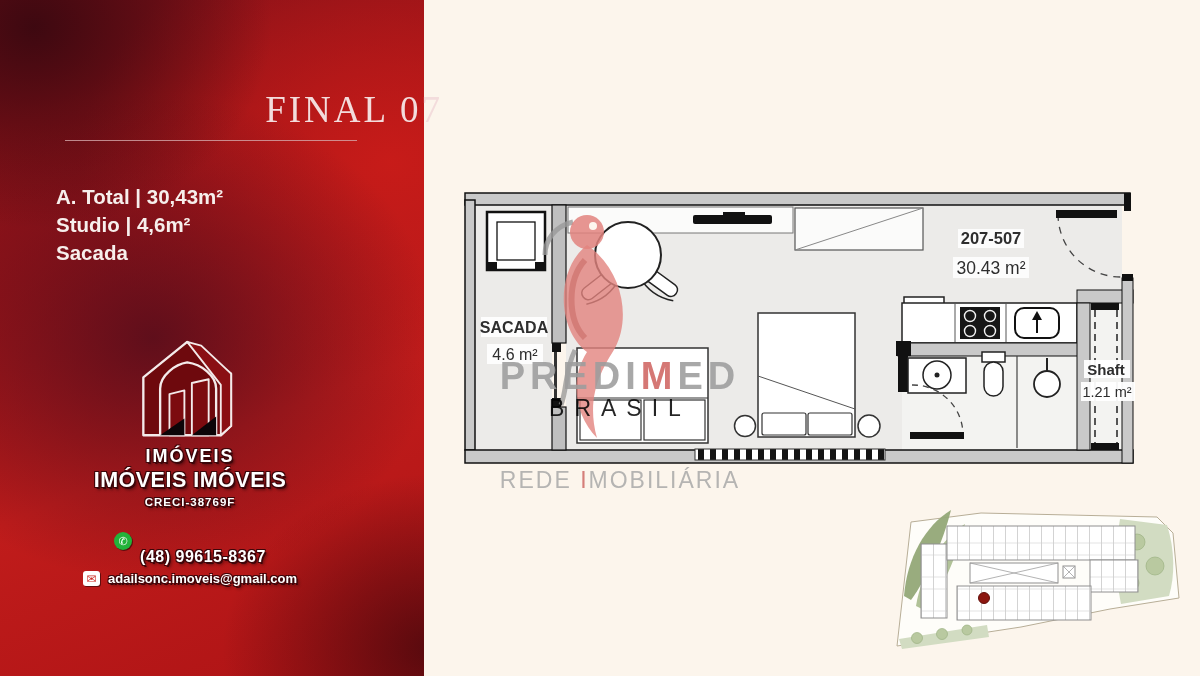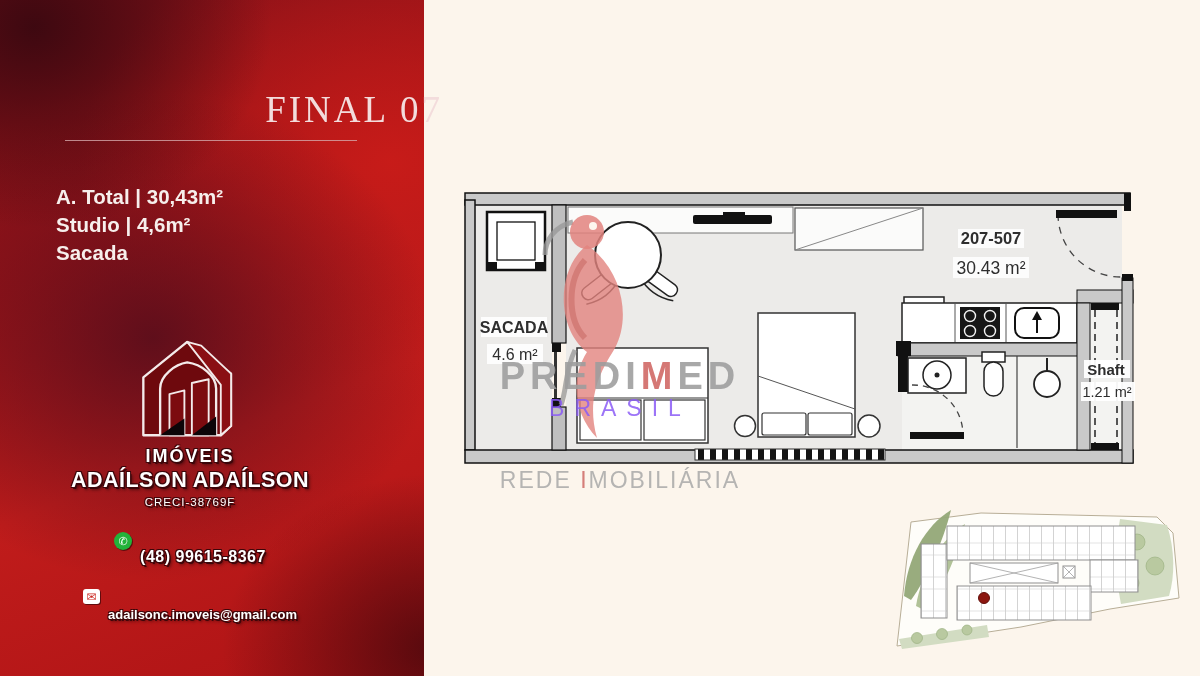--- a/index.html
+++ b/index.html
@@ -25,42 +25,42 @@
     background:#d4a7aa;opacity:.8;}
   .specs{position:absolute;top:183px;left:56px;color:#f7efec;font-size:20.5px;
     font-weight:700;line-height:28px;}
 
   .agency{position:absolute;top:336px;left:0;width:380px;text-align:center;}
   .agency svg{display:block;margin:0 auto;}
   .outl{color:#fff;text-shadow:-1px -1px 0 #3c060a,1px -1px 0 #3c060a,-1px 1px 0 #3c060a,
         1.5px 1.5px 0 #3c060a,2.5px 2.5px 3px rgba(0,0,0,.45);}
   .brand-top{font-size:18px;font-weight:800;letter-spacing:2px;margin-top:2px;}
   .brand-name{font-size:21.5px;font-weight:800;letter-spacing:.5px;margin-top:1px;}
-  .creci{font-size:11.5px;font-weight:400;letter-spacing:1px;margin-top:3px;}
+  .creci{font-size:11.5px;font-weight:700;letter-spacing:1px;margin-top:3px;}
   .contact-row{margin-top:8px;display:flex;justify-content:center;align-items:center;gap:8px;}
   .contact-row.email{margin-top:5px;}
   .phone-text{font-size:16px;font-weight:800;letter-spacing:.5px;margin-top:32px;}
-  .email-text{font-size:13px;font-weight:700;margin-top:36px;}
+  .email-text{font-size:13px;font-weight:700;}
   .wa-icon{width:18px;height:18px;border-radius:50%;background:#23b33a;display:flex;
     align-items:center;justify-content:center;color:#fff;font-size:11px;
     box-shadow:1px 1px 0 rgba(40,3,6,.6);}
   .mail-icon{width:17px;height:15px;border-radius:3px;background:#fff;display:flex;
     align-items:center;justify-content:center;color:#cc2b24;font-size:12px;line-height:1;
     box-shadow:1px 1px 0 rgba(40,3,6,.6);}
 
   
   .floorplan{position:absolute;left:455px;top:186px;}
   .plan-label{font-family:"Liberation Sans",sans-serif;fill:#2e2e2e;}
 
   .bird-mark{position:absolute;left:535px;top:200px;pointer-events:none;}
 
   .wm{position:absolute;left:455px;top:356px;width:330px;text-align:center;pointer-events:none;}
   .wm-brand{font-size:38px;font-weight:600;letter-spacing:5px;color:#9d9d9d;opacity:.88;line-height:40px;}
   .wm-brand .acc{color:#d06663;}
-  .wm-brasil{font-size:23px;font-weight:500;letter-spacing:10px;color:#8b5cf6;opacity:.85;line-height:24px;}
+  .wm-brasil{font-size:23px;font-weight:500;letter-spacing:10px;color:#000000;opacity:.85;line-height:24px;}
   .wm-rede{font-size:23px;font-weight:500;letter-spacing:2px;color:#a9a9a9;opacity:.85;line-height:25px;margin-top:48px;}
   .wm-rede .acc{color:#cf6a66;}
 
   .siteplan{position:absolute;left:885px;top:498px;}
 </style>
 </head>
 <body>
 
 <div class="canvas">
 
@@ -78,21 +78,21 @@
       <svg width="112" height="108" viewBox="0 0 120 115">
         <polygon points="57,6 104,40 104,96 93,106 10,106 10,44" fill="#6e090d" stroke="#f4eaea" stroke-width="2.5" stroke-linejoin="round"></polygon>
         <polygon points="57,6 72,10 104,40 104,96 93,106 93,52" fill="#8a0f13" stroke="#f4eaea" stroke-width="2" stroke-linejoin="round"></polygon>
         <path d="M 28,106 L 28,56 C 28,42 44,30 57,28 C 72,30 88,42 88,56 L 88,106" fill="none" stroke="#f4eaea" stroke-width="2.5"></path>
         <polygon points="38,106 38,62 54,58 54,106" fill="#7c0b0f" stroke="#f4eaea" stroke-width="2" stroke-linejoin="round"></polygon>
         <polygon points="62,106 62,50 80,46 80,106" fill="#7c0b0f" stroke="#f4eaea" stroke-width="2" stroke-linejoin="round"></polygon>
         <polygon points="28,106 54,88 54,106" fill="#0c0508"></polygon>
         <polygon points="62,106 88,86 88,106" fill="#0c0508"></polygon>
       </svg>
       <div class="brand-top outl">IMÓVEIS</div>
-      <div class="brand-name outl">ADAÍLSON ADAÍLSON</div>
+      <div class="brand-name outl">IMÓVEIS IMÓVEIS</div>
       <div class="creci outl">CRECI-38769F</div>
       <div class="contact-row">
         <span class="wa-icon">✆</span>
         <span class="phone-text outl">(48) 99615-8367</span>
       </div>
       <div class="contact-row email">
         <span class="mail-icon">✉</span>
         <span class="email-text outl">adailsonc.imoveis@gmail.com</span>
       </div>
     </div>

